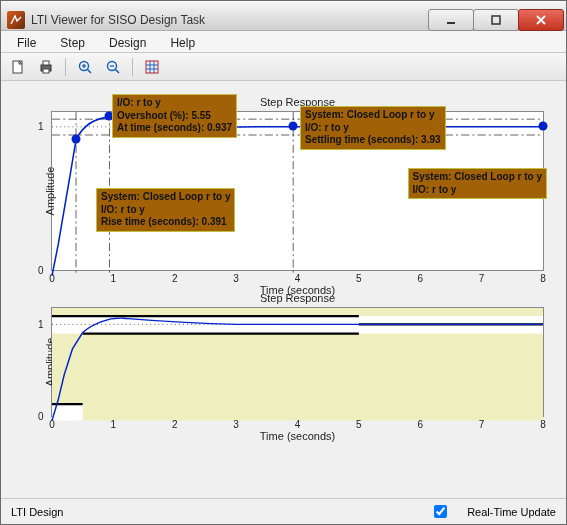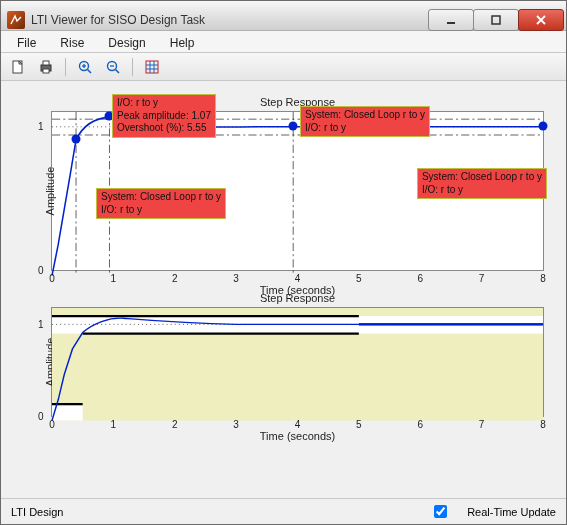--- a/index.html
+++ b/index.html
@@ -109,28 +109,29 @@
     font-size:11px; color:#222;
   }
   .plot-title {
     position:absolute;
     left:50%; top:-16px;
     transform:translateX(-50%);
     font-size:11px; color:#222;
   }
   .tooltip {
     position:absolute;
-    background:#ef4444;
+    background:#a16207;
     border:1px solid #c0c040;
     font-size:10px;
     padding:2px 4px;
     line-height:1.25;
     white-space:nowrap;
     color:#111;
     z-index:5;
+    font-weight:bold;
   }
   .tick {
     position:absolute;
     font-size:10px; color:#222;
   }
   .xtick { bottom:-14px; transform:translateX(-50%); }
   .ytick { left:-14px; transform:translateY(50%); }
   
   .statusbar {
     height:26px;
@@ -181,21 +182,21 @@
     <div class="winbtn close">
       <svg width="12" height="12">
           <path d="M2 2 L10 10 M10 2 L2 10" stroke="#fff" stroke-width="1.8"></path>
         </svg>
     </div>
   </div>
 </div>
 
 <div class="menubar">
   <div class="menuitem">File</div>
-  <div class="menuitem">Rise</div>
+  <div class="menuitem">Step</div>
   <div class="menuitem">Design</div>
   <div class="menuitem">Help</div>
 </div>
 
 <div class="toolbar">
   <div class="tbtn">
     <svg width="16" height="16">
         <rect x="3" y="2" width="9" height="12" fill="#fff" stroke="#444"></rect>
         <path d="M9 2 L12 5 L9 5 Z" fill="#ddd" stroke="#444"></path>
       </svg>
@@ -275,30 +276,32 @@
       <span class="tick xtick" style="left:62.5%">5</span>
       <span class="tick xtick" style="left:75%">6</span>
       <span class="tick xtick" style="left:87.5%">7</span>
       <span class="tick xtick" style="left:100%">8</span>
 
       <span class="tick ytick" style="bottom:0%">0</span>
       <span class="tick ytick" style="bottom:91%">1</span>
 
       <div class="tooltip" style="left:60px; top:-18px;">
         <div>I/O: r to y</div>
-        <div>Peak amplitude: 1.07</div>
         <div>Overshoot (%): 5.55</div>
+        <div>At time (seconds): 0.937</div>
       </div>
       <div class="tooltip" style="left:248px; top:-6px;">
         <div>System: Closed Loop r to y</div>
         <div>I/O: r to y</div>
+        <div>Settling time (seconds): 3.93</div>
       </div>
       <div class="tooltip" style="left:44px; top:76px;">
         <div>System: Closed Loop r to y</div>
         <div>I/O: r to y</div>
+        <div>Rise time (seconds): 0.391</div>
       </div>
       <div class="tooltip" style="right:-4px; top:56px;">
         <div>System: Closed Loop r to y</div>
         <div>I/O: r to y</div>
       </div>
     </div>
   </div>
 
   <div class="plot2-wrap">
     <div class="plot" style="height:100%;">

